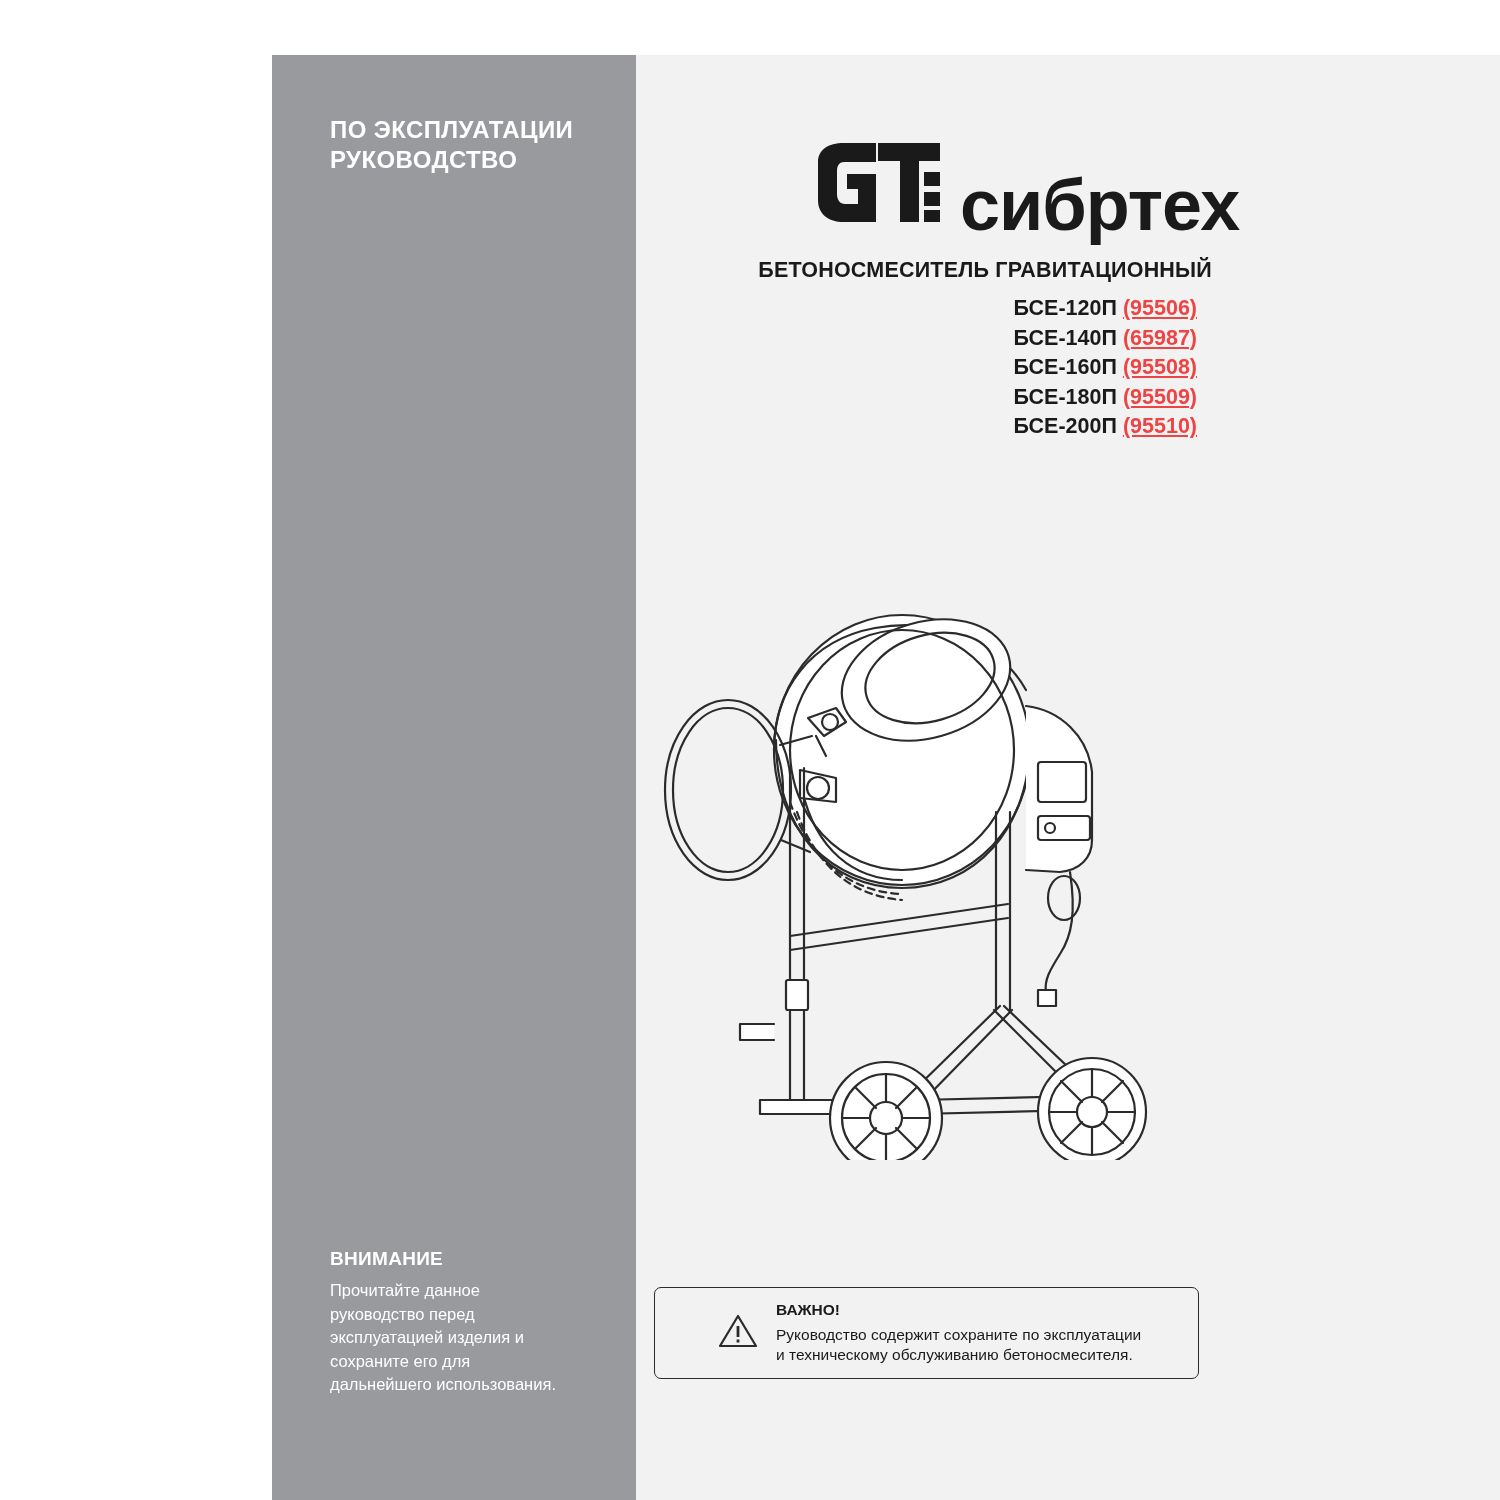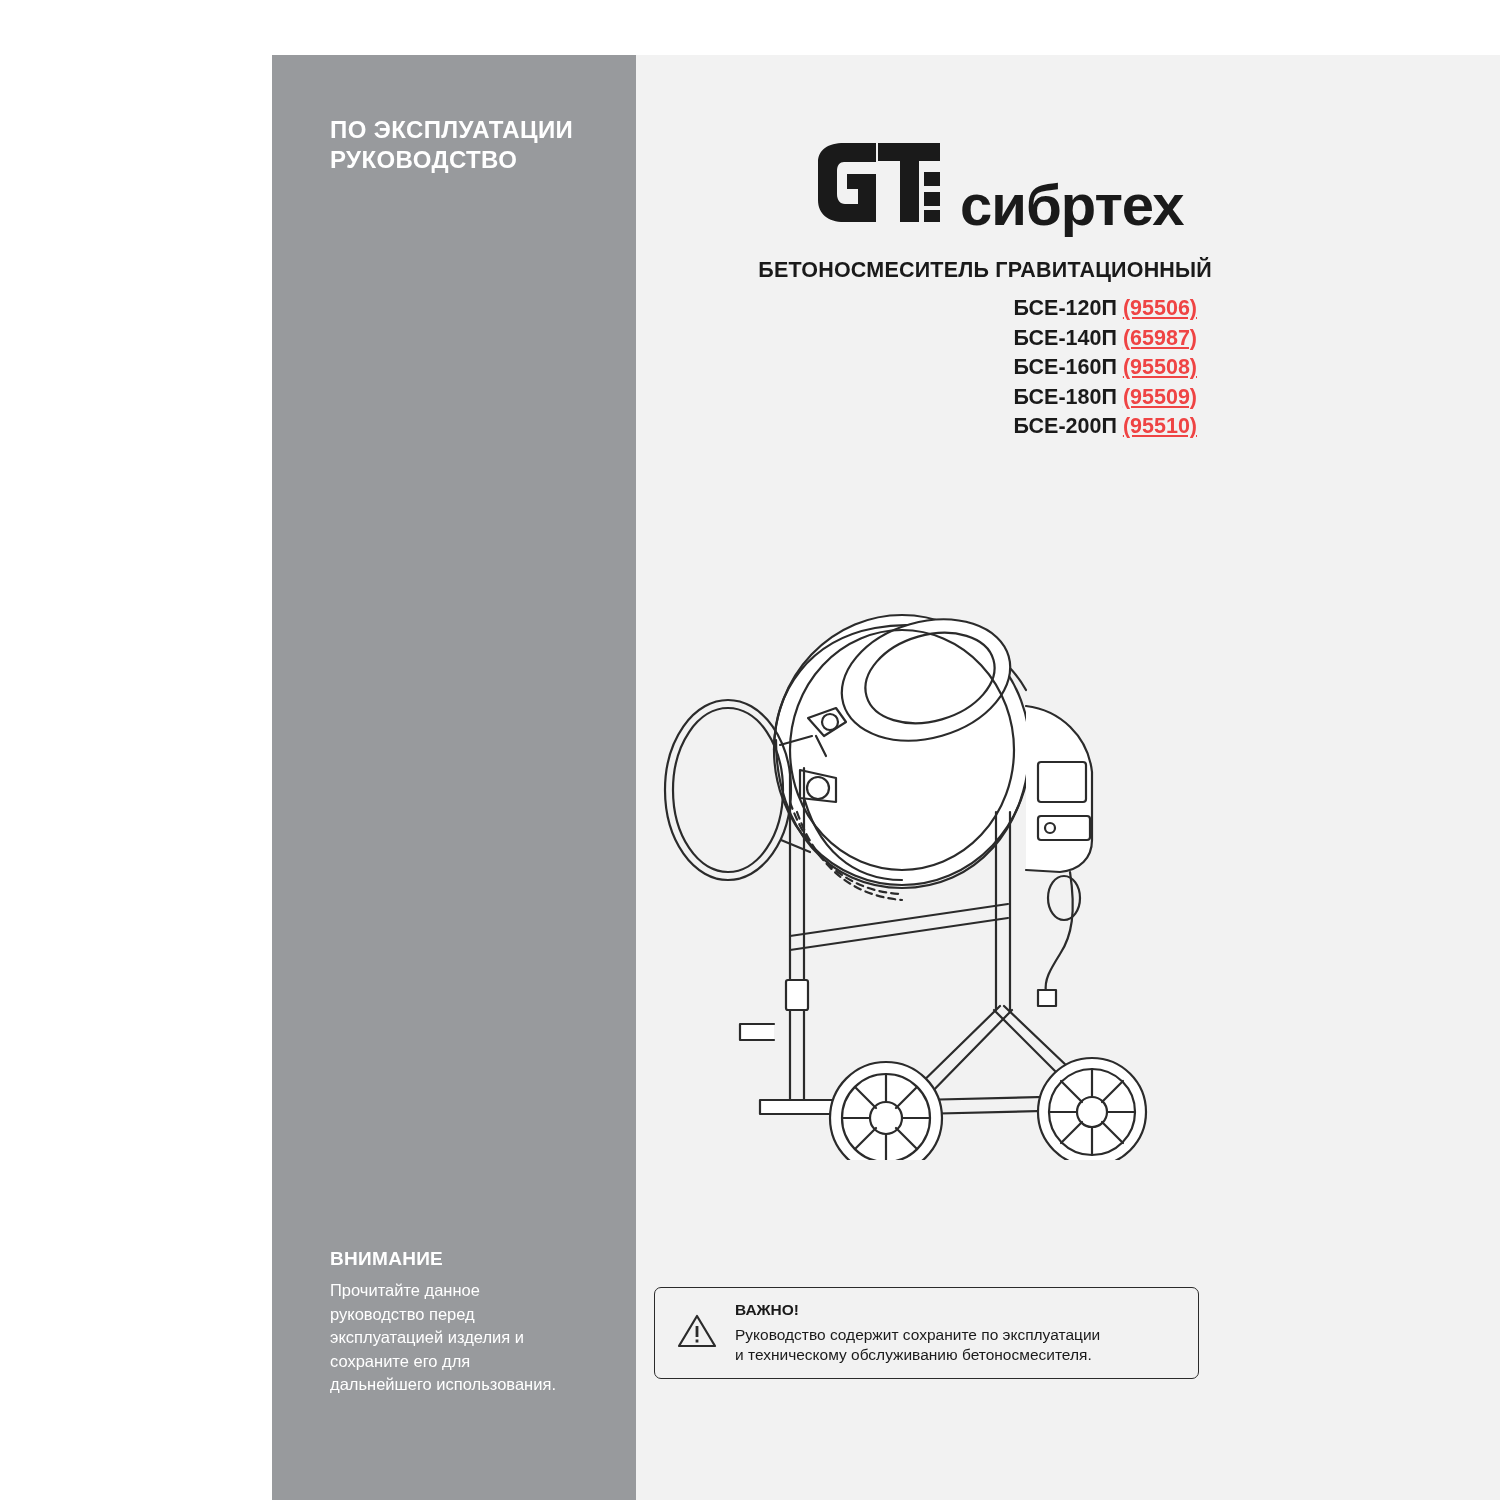--- a/index.html
+++ b/index.html
@@ -71,21 +71,21 @@
     height: 96px;
     display: flex;
     align-items: flex-end;
   }
   .brand-mark {
     width: 136px;
     height: 92px;
     position: relative;
   }
   .brand-name {
-    font-size: 58px;
+    font-size: 72px;
     font-weight: bold;
     color: #1a1a1a;
     letter-spacing: -1px;
     line-height: 62px;
     margin-left: 8px;
     position: relative;
     top: 2px;
   }
   .product-type {
     position: absolute;
@@ -121,20 +121,21 @@
     position: absolute;
     left: 654px;
     top: 1287px;
     width: 545px;
     height: 92px;
     border: 1.6px solid #2b2b2b;
     border-radius: 7px;
     box-sizing: border-box;
     display: flex;
     align-items: center;
+    padding-left: 41px;
   }
   .note-icon {
     margin-left: 22px;
     margin-right: 18px;
     flex: 0 0 auto;
   }
   .note-body {
     font-size: 15.5px;
     color: #1a1a1a;
     line-height: 20.5px;

